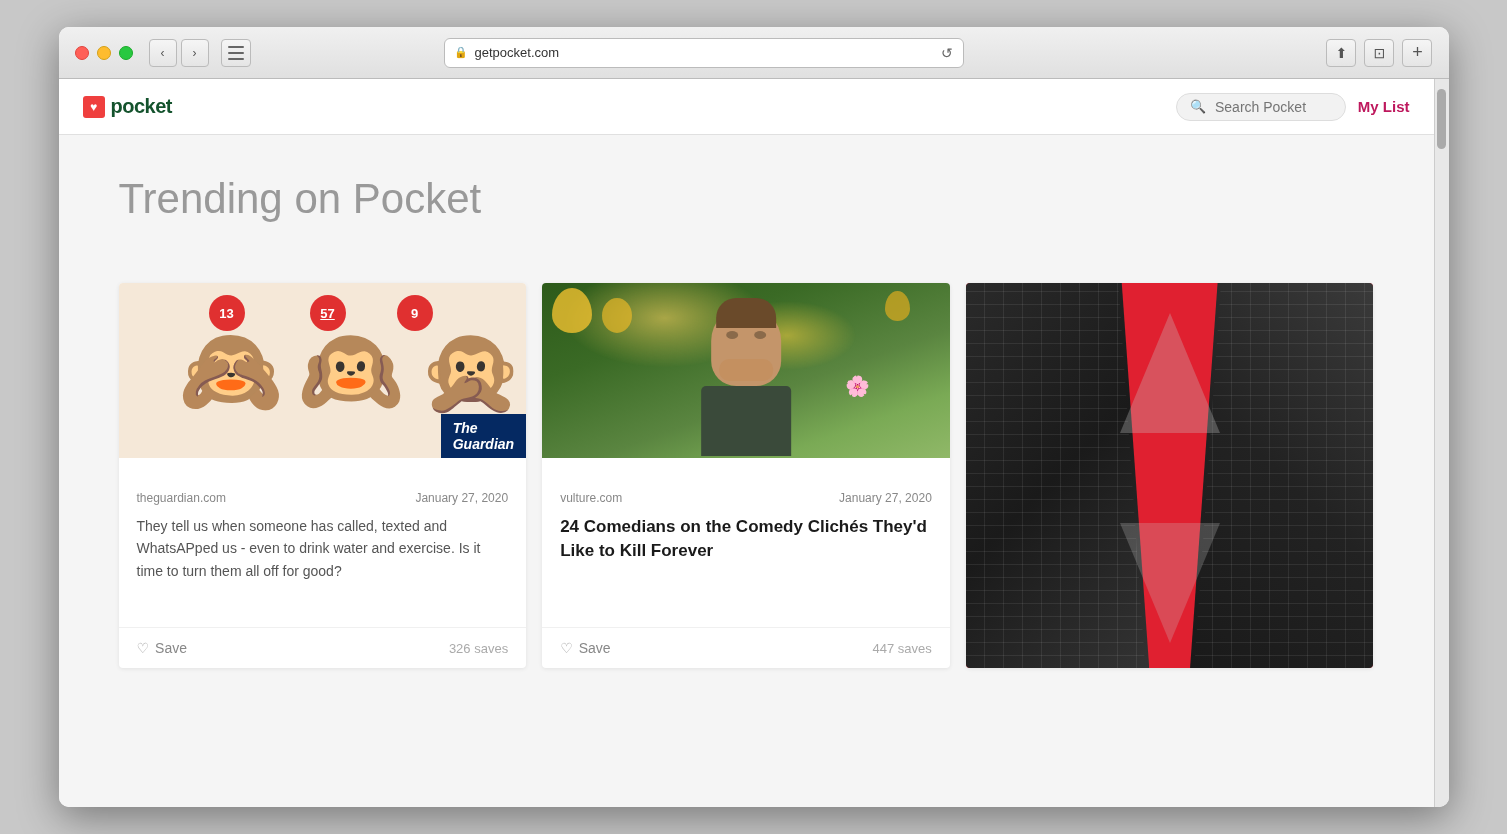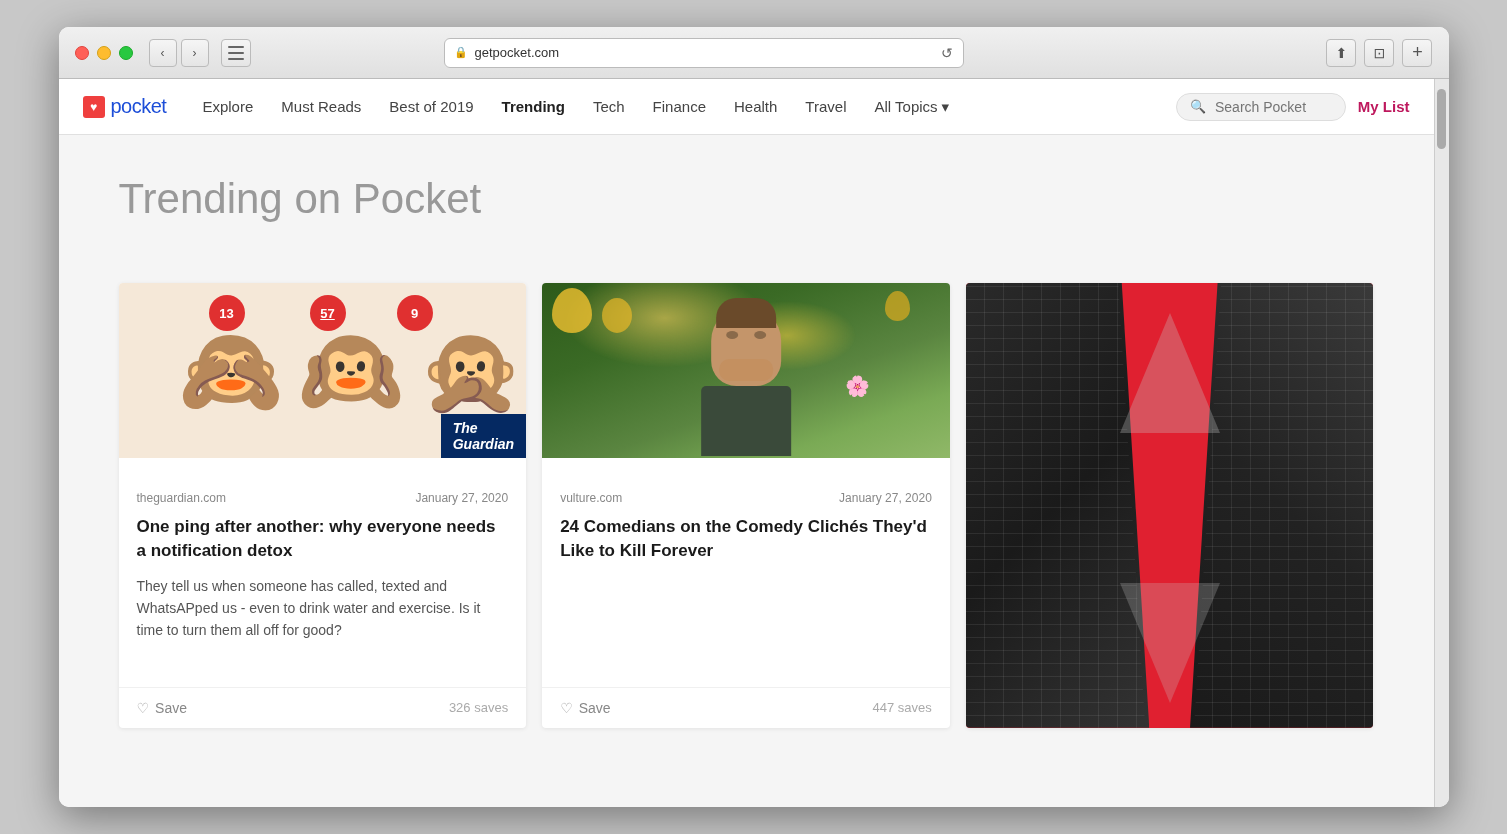--- a/index.html
+++ b/index.html
@@ -122,21 +122,21 @@
       margin-right: 24px;
       text-decoration: none;
     }
     .logo-heart {
       width: 22px; height: 22px;
       background: #ef3f3e;
       border-radius: 3px;
       display: flex; align-items: center; justify-content: center;
       color: white; font-size: 12px;
     }
-    .logo-text { font-size: 20px; font-weight: 400; color: #1d4ed8; letter-spacing: -0.5px; }
+    .logo-text { font-size: 20px; font-weight: 700; color: #14532d; letter-spacing: -0.5px; }
     .nav-links { display: flex; align-items: center; gap: 4px; flex: 1; }
     .nav-link {
       padding: 6px 12px;
       font-size: 15px;
       color: #444;
       text-decoration: none;
       border-radius: 4px;
       cursor: pointer;
       white-space: nowrap;
     }
@@ -345,34 +345,20 @@
   </div>
 
   <div class="content-with-scroll">
     <div class="page">
 
       <nav class="navbar">
         <div class="logo">
           <div class="logo-heart">♥</div>
           <span class="logo-text">pocket</span>
         </div>
-        <div class="nav-links">
-          <a class="nav-link">Explore</a>
-          <a class="nav-link">Must Reads</a>
-          <a class="nav-link">Best of 2019</a>
-          <a class="nav-link active">Trending</a>
-          <a class="nav-link">Tech</a>
-          <a class="nav-link">Finance</a>
-          <a class="nav-link">Health</a>
-          <a class="nav-link">Travel</a>
-          <a class="nav-link all-topics">
-            <span>All Topics</span>
-            <span>▾</span>
-          </a>
-        </div>
         <div class="nav-right">
           <div class="search-box">
             <span class="search-icon">🔍</span>
             <input class="search-input" type="text" placeholder="Search Pocket" style="">
           </div>
           <span class="my-list-btn">My List</span>
         </div>
       </nav>
 
       <div class="main-content">
@@ -388,21 +374,20 @@
               <span style="font-size:85px;position:absolute;left:60px;">🙈</span>
               <span style="font-size:85px;position:absolute;left:180px;">🙉</span>
               <span style="font-size:85px;position:absolute;left:300px;">🙊</span>
               <div class="guardian-label">The<br>Guardian</div>
             </div>
             <div class="card-body">
               <div class="card-meta">
                 <span class="card-source">theguardian.com</span>
                 <span class="card-date">January 27, 2020</span>
               </div>
-              <div class="card-title">One ping after another: why everyone needs a notification detox</div>
               <div class="card-excerpt">They tell us when someone has called, texted and WhatsAPped us - even to drink water and exercise. Is it time to turn them all off for good?</div>
             </div>
             <div class="card-footer">
               <button class="save-btn">
                 <span class="save-icon">♡</span>
                 <span>Save</span>
               </button>
               <span class="saves-count">326 saves</span>
             </div>
           </div>

